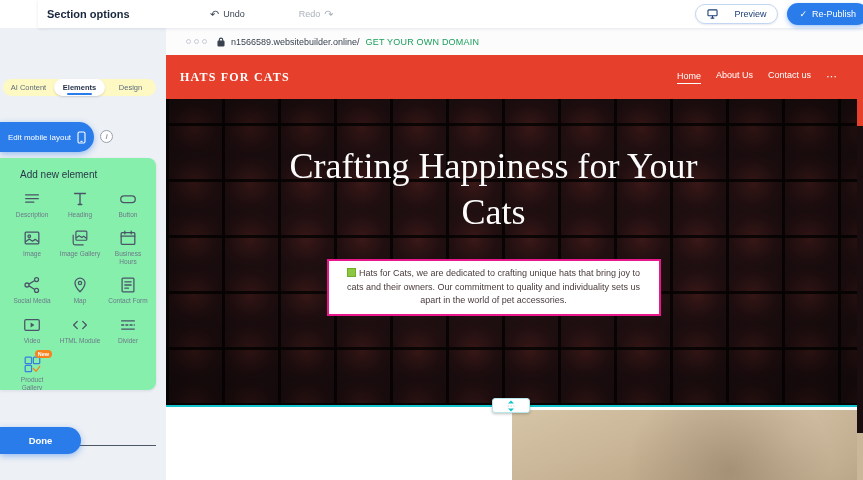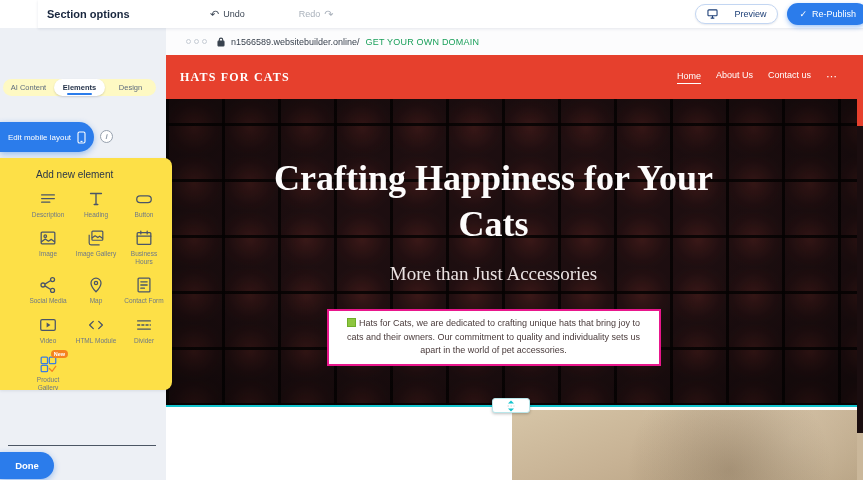--- a/index.html
+++ b/index.html
@@ -39,32 +39,32 @@
               border-radius:0 8px 8px 0; box-shadow:0 1px 3px rgba(20,40,80,.10); padding:9px 12px 11px; }
   .tip-title { color:#f08a1d; font-weight:700; font-size:10px; }
   .tip-body { margin-top:5px; font-size:7.5px; color:#75808f; line-height:1.45; }
   .edit-mobile { position:absolute; left:0; top:94px; width:94px; height:30px; background:#2b7ceb;
                  border:none; border-radius:0 16px 16px 0; display:flex; align-items:center; justify-content:center;
                  gap:6px; color:#fff; font-family:inherit; font-size:8px; cursor:pointer;
                  box-shadow:0 2px 6px rgba(43,124,235,.45); }
   .info-circle { position:absolute; left:100px; top:102px; width:13px; height:13px; border-radius:50%;
                  border:1.3px solid #97a1ae; color:#97a1ae; font-size:8px; font-weight:700; font-style:italic;
                  display:flex; align-items:center; justify-content:center; cursor:pointer; background:#fff; }
-  .add-card { position:absolute; left:0; top:130px; width:172px; height:232px; background:#fde047;
+  .add-card { position:absolute; left:0; top:130px; width:156px; height:232px; background:#86efac;
               border-radius:0 8px 8px 0; box-shadow:0 1px 3px rgba(20,40,80,.10);
-              padding:11px 4px 6px 24px; overflow:hidden; }
+              padding:11px 4px 6px 8px; overflow:hidden; }
   .add-title { font-size:10px; color:#2a3648; padding-left:12px; }
   .el-grid { margin-top:9px; display:grid; grid-template-columns:repeat(3, 1fr); row-gap:9px; }
   .el-item { display:flex; flex-direction:column; align-items:center; gap:2px; cursor:pointer; position:relative; }
   .el-icon { width:22px; height:20px; display:flex; align-items:center; justify-content:center; color:#4a5568; }
   .el-label { font-size:6.5px; color:#6d7888; text-align:center; line-height:1.25; max-width:44px; }
   .new-badge { position:absolute; top:-4px; right:4px; background:#f5831f; color:#fff; font-size:5.5px;
                font-weight:700; padding:1px 3px; border-radius:5px; line-height:1.2; }
   .sidebar-divider { position:absolute; left:8px; top:417px; width:148px; height:1px; background:#4c5664; }
-  .done-btn { position:absolute; left:0; top:424px; width:54px; height:27px; background:#2b7ceb; border:none;
+  .done-btn { position:absolute; left:0; top:399px; width:81px; height:27px; background:#2b7ceb; border:none;
               border-radius:0 14px 14px 0; color:#fff; font-size:9.5px; font-weight:700; font-family:inherit;
               display:flex; align-items:center; justify-content:center; cursor:pointer;
               box-shadow:0 2px 6px rgba(43,124,235,.45); }
 
   
   .main { position:absolute; left:166px; top:28px; width:697px; height:452px; background:#fff; }
   .browser-bar { position:absolute; left:0; top:0; width:100%; height:27px; background:#fcfcfd;
                  display:flex; align-items:center; padding-left:20px; }
   .dot { width:5px; height:5px; border:1px solid #c6ccd4; border-radius:50%; margin-right:3px; }
   .lock { margin-left:7px; display:flex; }
@@ -85,22 +85,22 @@
 
   .hero { position:absolute; left:0; top:44px; width:100%; height:307px; text-align:center;
           padding-right:42px; overflow:hidden;
           background-color:#1d0e10;
           background-image:
             radial-gradient(ellipse at 50% 45%, rgba(0,0,0,0) 40%, rgba(0,0,0,.45) 100%),
             repeating-linear-gradient(0deg, rgba(5,2,2,.85) 0 3px, transparent 3px 56px),
             repeating-linear-gradient(90deg, rgba(5,2,2,.85) 0 3px, transparent 3px 56px),
             radial-gradient(circle at 50% 50%, rgba(205,75,60,.17) 0%, rgba(120,35,30,.06) 55%, transparent 78%);
           background-size:100% 100%, 100% 100%, 100% 100%, 56px 56px; }
-  .hero-title { margin:12px auto; padding-top:44px; width:480px; font-family:"Liberation Serif", serif;
-                font-weight:700; font-size:36px; line-height:1.28; color:#fdfcfc; cursor:pointer; }
+  .hero-title { margin:0 auto; padding-top:44px; width:480px; font-family:"Liberation Serif", serif;
+                font-weight:400; font-size:36px; line-height:1.28; color:#fdfcfc; cursor:pointer; }
   .hero-subtitle { margin:16px auto 0; font-family:"Liberation Serif", serif; font-size:19px;
                    color:#eae2e2; cursor:pointer; }
   .hero-textbox { position:relative; margin:24px auto 0; width:334px; background:#fff;
                   border:2px solid #e9168c; padding:6px 10px; font-size:9px; color:#4a3b3b;
                   line-height:1.5; text-align:center; cursor:pointer; }
   .drag-square { display:inline-block; width:9px; height:9px; background:#8dc63f;
                  border:1px solid #6fae2a; vertical-align:-1px; margin-right:3px; }
 
   .section-line { position:absolute; left:0; top:350px; width:100%; height:2px; background:#12c3cd; z-index:5; }
   .resize-handle { position:absolute; left:326px; top:343px; width:38px; height:15px; background:#fff;
@@ -351,21 +351,20 @@
         <div class="site-nav">
           <span class="nav-item active">Home</span>
           <span class="nav-item">About Us</span>
           <span class="nav-item">Contact us</span>
           <span class="nav-more">⋯</span>
         </div>
       </div>
 
       <div class="hero">
         <h1 class="hero-title">Crafting Happiness for Your Cats</h1>
-        <div class="hero-subtitle">More than Just Accessories</div>
         <div class="hero-textbox">
           <span class="drag-square"></span><span>Hats for Cats, we are dedicated to crafting unique hats that bring joy to cats and their owners. Our commitment to quality and individuality sets us apart in the world of pet accessories.</span>
         </div>
       </div>
 
       <div class="section-line"></div>
       <div class="resize-handle">
         <svg width="10" height="12" viewBox="0 0 10 12">
             <path d="M5 0.5l3 3H2z" fill="#12c3cd"></path>
             <path d="M5 11.5l-3-3h6z" fill="#12c3cd"></path>

